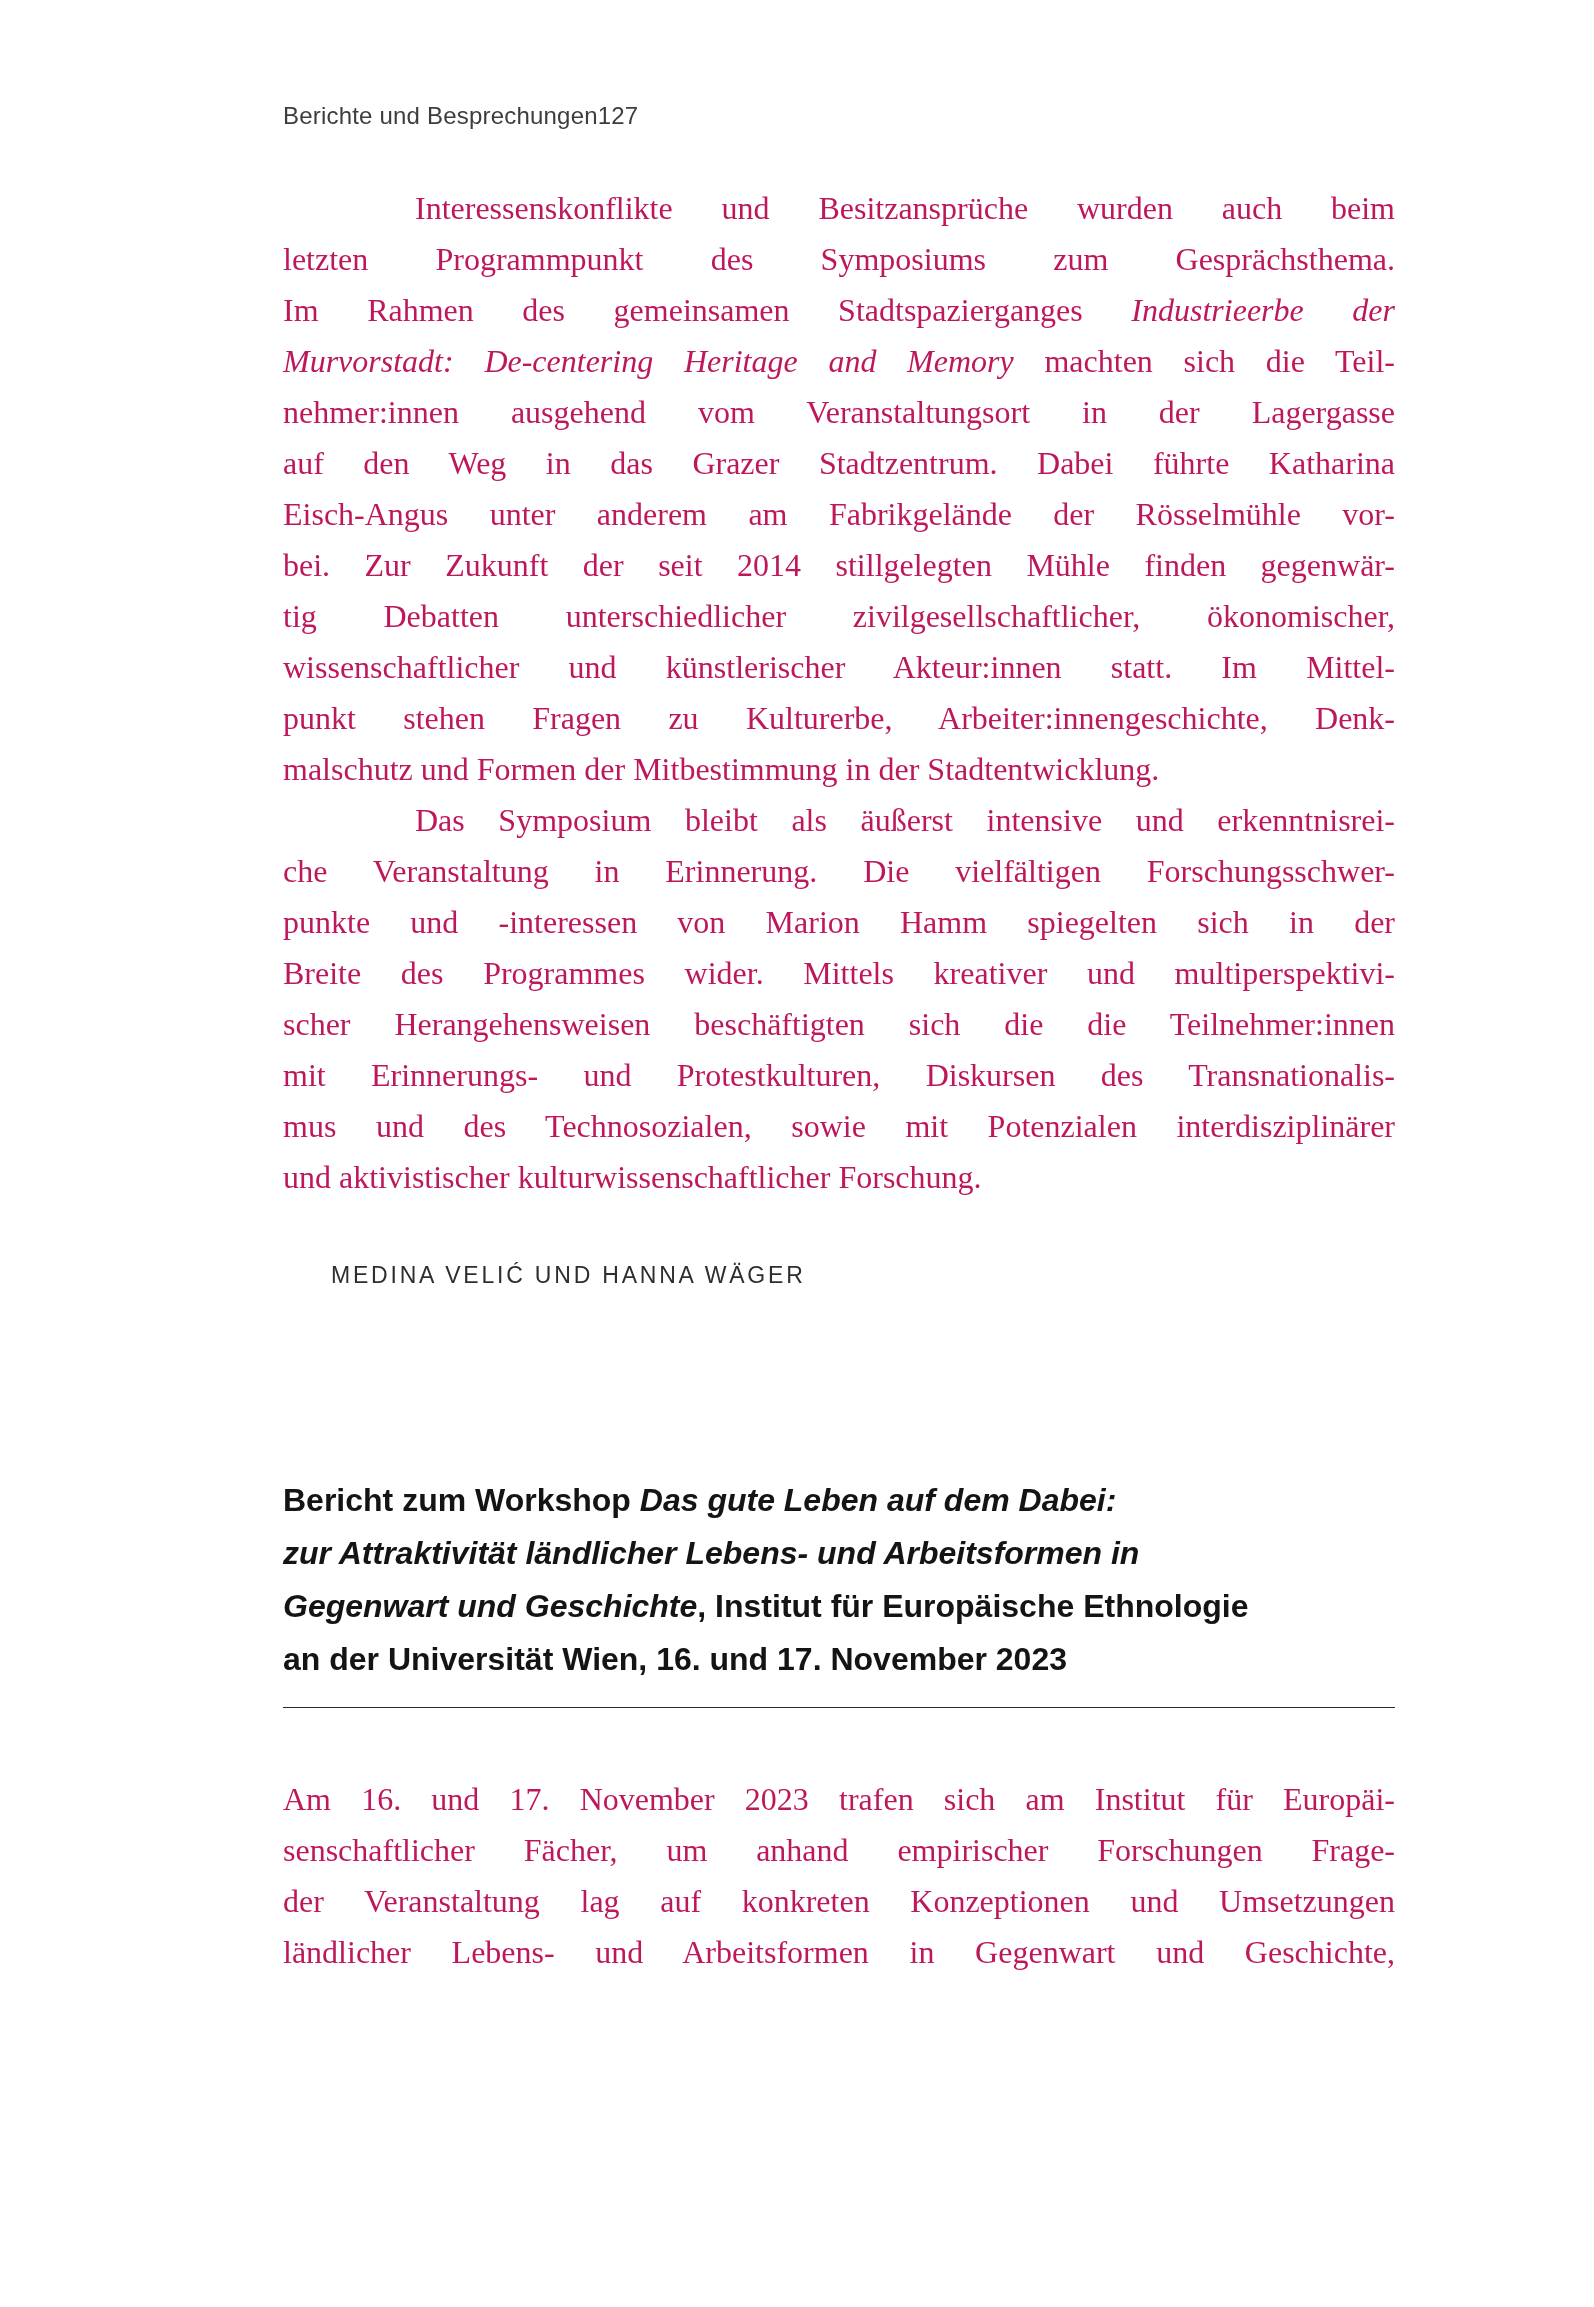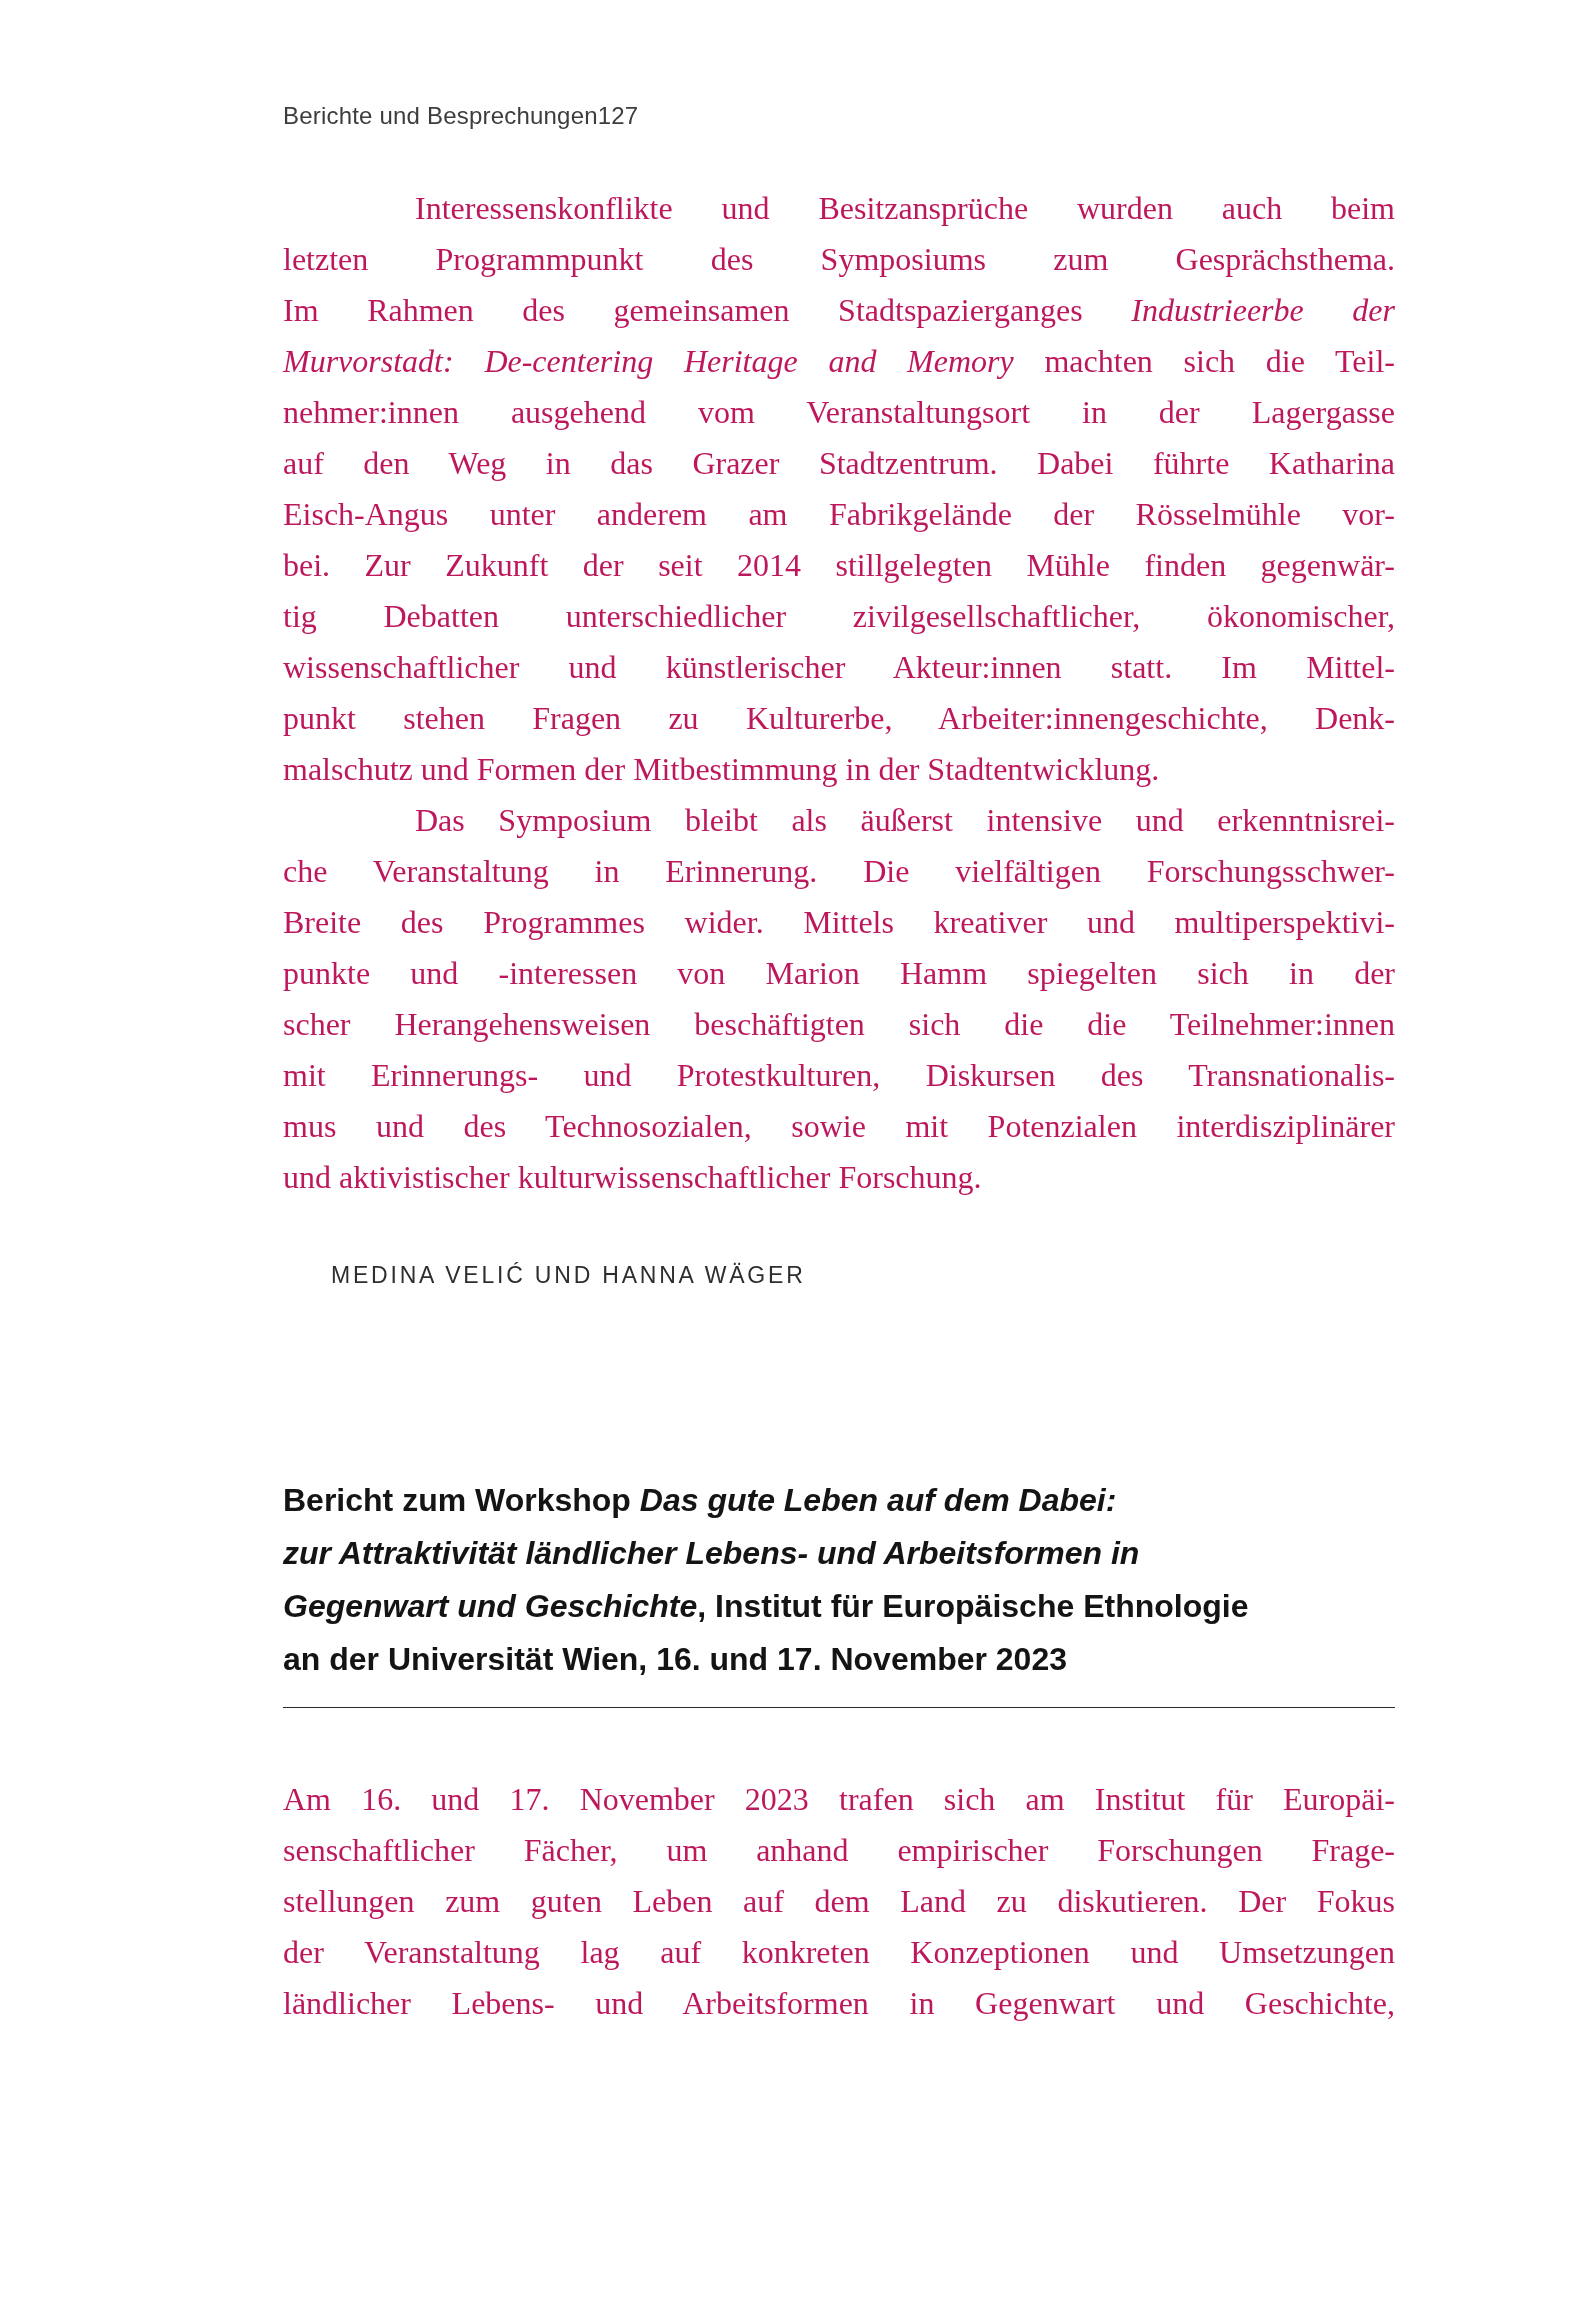--- a/index.html
+++ b/index.html
@@ -95,22 +95,22 @@
         <div class="line"><span>Eisch-Angus unter anderem am Fabrikgelände der Rösselmühle vor-</span></div>
         <div class="line"><span>bei. Zur Zukunft der seit 2014 stillgelegten Mühle finden gegenwär-</span></div>
         <div class="line"><span>tig Debatten unterschiedlicher zivilgesellschaftlicher, ökonomischer,</span></div>
         <div class="line"><span>wissenschaftlicher und künstlerischer Akteur:innen statt. Im Mittel-</span></div>
         <div class="line"><span>punkt stehen Fragen zu Kulturerbe, Arbeiter:innengeschichte, Denk-</span></div>
         <div class="line last"><span>malschutz und Formen der Mitbestimmung in der Stadtentwicklung.</span></div>
       </div>
     <div class="para">
         <div class="line indent"><span>Das Symposium bleibt als äußerst intensive und erkenntnisrei-</span></div>
         <div class="line"><span>che Veranstaltung in Erinnerung. Die vielfältigen Forschungsschwer-</span></div>
+        <div class="line"><span>punkte und -interessen von Marion Hamm spiegelten sich in der</span></div>
         <div class="line"><span>Breite des Programmes wider. Mittels kreativer und multiperspektivi-</span></div>
-        <div class="line"><span>punkte und -interessen von Marion Hamm spiegelten sich in der</span></div>
         <div class="line"><span>scher Herangehensweisen beschäftigten sich die die Teilnehmer:innen</span></div>
         <div class="line"><span>mit Erinnerungs- und Protestkulturen, Diskursen des Transnationalis-</span></div>
         <div class="line"><span>mus und des Technosozialen, sowie mit Potenzialen interdisziplinärer</span></div>
         <div class="line last"><span>und aktivistischer kulturwissenschaftlicher Forschung.</span></div>
       </div>
   </section>
 
   <div class="col authors pos-authors">MEDINA VELIĆ UND HANNA WÄGER</div>
 
   <h2 class="col workshop-heading pos-heading">
@@ -119,20 +119,19 @@
       <div class="line"><span class="it">Gegenwart und Geschichte</span><span>, Institut für Europäische Ethnologie</span></div>
       <div class="line last"><span>an der Universität Wien, 16. und 17. November 2023</span></div>
     </h2>
 
   <hr class="rule pos-rule">
 
   <section class="col bodytext pos-body2">
     <div class="para">
         <div class="line"><span>Am 16. und 17. November 2023 trafen sich am Institut für Europäi-</span></div>
         <div class="line"><span>senschaftlicher Fächer, um anhand empirischer Forschungen Frage-</span></div>
-        <div class="line"><span>stellungen zum guten Leben auf dem Land zu diskutieren. Der Fokus</span></div>
         <div class="line"><span>der Veranstaltung lag auf konkreten Konzeptionen und Umsetzungen</span></div>
         <div class="line"><span>ländlicher Lebens- und Arbeitsformen in Gegenwart und Geschichte,</span></div>
       </div>
   </section>
 
 </div>
 
 
 </body></html>

